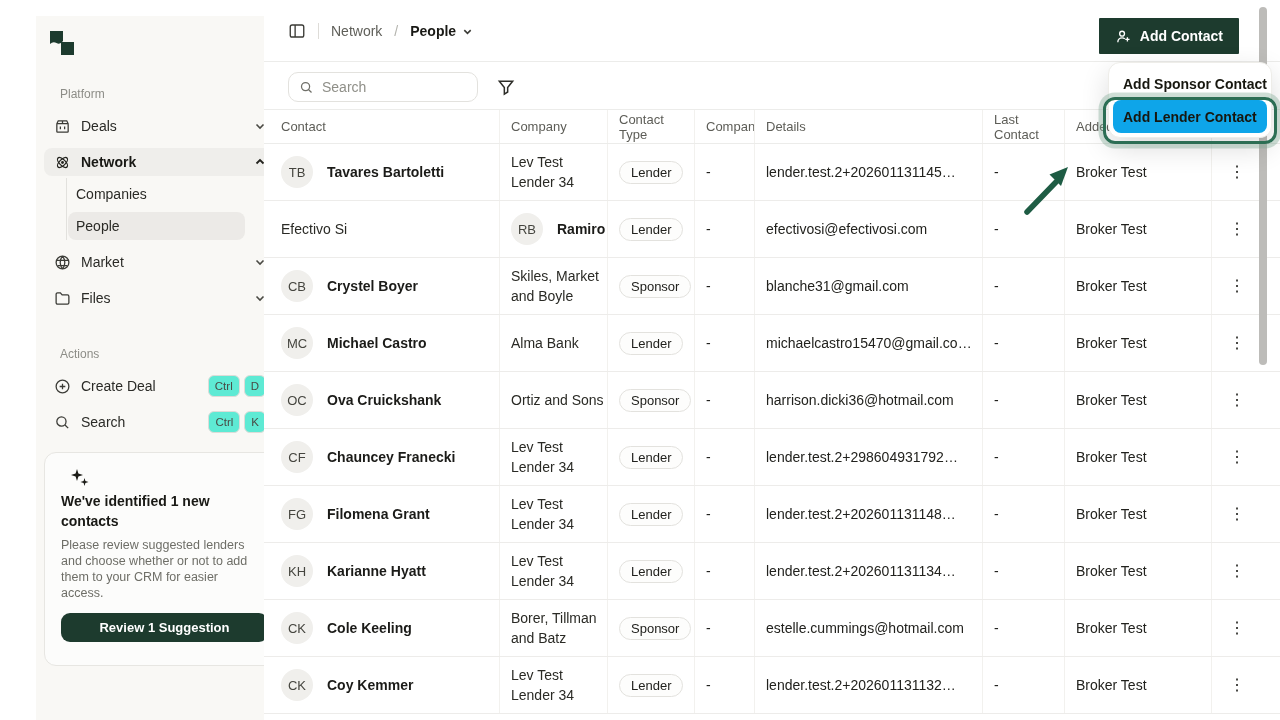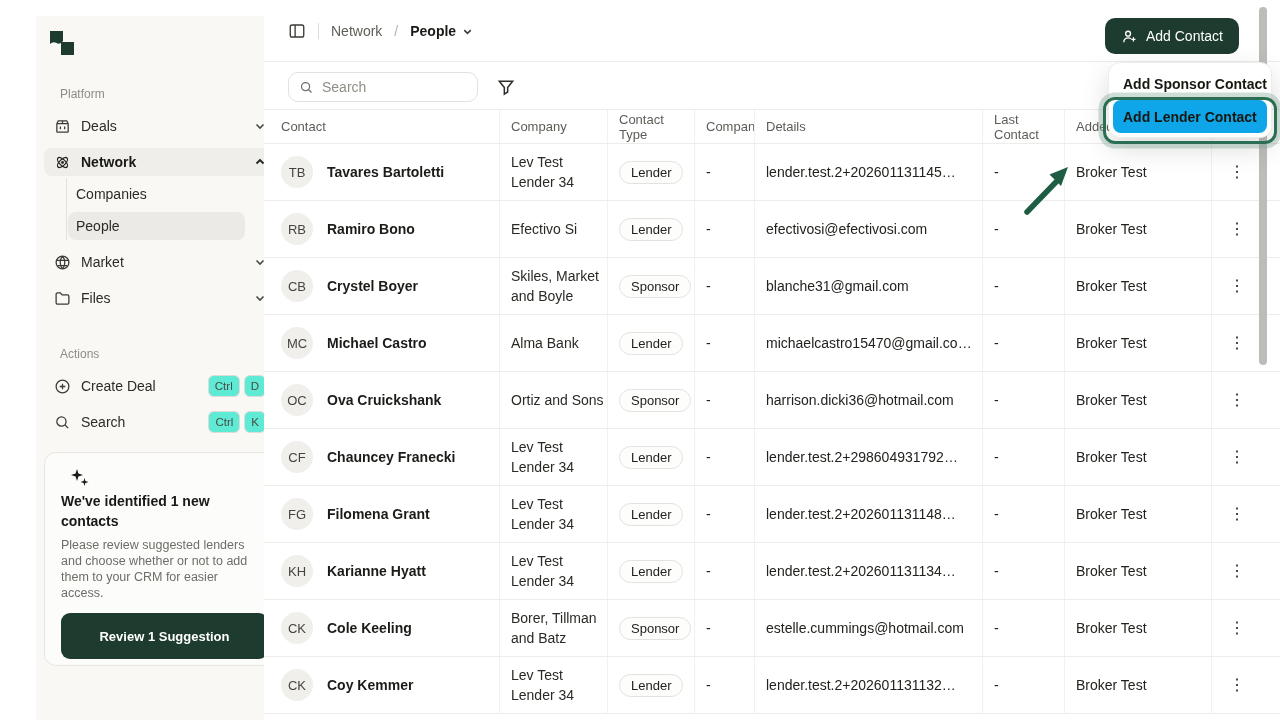--- a/index.html
+++ b/index.html
@@ -25,38 +25,38 @@
   kbd { display:inline-block; border:1px solid #dddcd8; border-radius:6px; background:#5eead4;
     font-family:"Liberation Sans",sans-serif; font-size:11.5px; color:#4a4a45;
     padding:4px 6px; min-width:20px; text-align:center; }
   .kbd-group { margin-left:auto; display:flex; gap:4px; }
   #suggestion-card { position:absolute; left:8px; top:436px; width:239px; height:214px;
     background:#fcfcfb; border:1px solid #e7e6e2; border-radius:12px; }
   #suggestion-card h3 { position:absolute; left:16px; top:38px; width:200px;
     font-size:14px; line-height:20px; color:#191915; }
   #suggestion-card p { position:absolute; left:16px; top:84px; width:202px;
     font-size:12.5px; line-height:16px; color:#6e6e67; }
-  #review-btn { position:absolute; left:16px; top:160px; width:207px; height:46px;
+  #review-btn { position:absolute; left:16px; top:160px; width:207px; height:29px;
     background:var(--brand); color:#fff; border:none; border-radius:9px;
     font-size:13px; font-weight:bold; font-family:"Liberation Sans",sans-serif; cursor:pointer; }
   #user-footer { position:absolute; left:0; top:660px; width:264px; height:60px; cursor:pointer; }
   .sb-scroll { position:absolute; left:244px; top:57px; width:7px; height:368px;
     border-radius:4px; background:#bdbcb9; }
 
   
   #main { position:absolute; left:264px; top:0; width:1016px; height:720px; background:#fff; }
   #topbar { position:absolute; left:0; top:0; width:1016px; height:62px; border-bottom:1px solid #ececea; }
   .crumb-sep { color:#b4b4ae; font-size:14px; }
   #breadcrumb { position:absolute; left:24px; top:0; height:62px; display:flex; align-items:center; gap:12px; }
   .vdiv { width:1px; height:16px; background:#dedddا9; background:#dedcd8; }
   .crumb-gray { font-size:14px; color:#5f5f59; cursor:pointer; }
   .crumb-current { font-size:14px; font-weight:bold; color:#191915; display:flex; align-items:center; gap:6px; cursor:pointer; }
   #add-contact-btn { position:absolute; right:41px; top:18px; height:36px; padding:0 16px;
-    background:var(--brand); color:#fff; border:none; border-radius:10px;
-    display:flex; align-items:center; gap:8px; font-size:14px; font-weight:normal;
+    background:var(--brand); color:#fff; border:none; border-radius:1px;
+    display:flex; align-items:center; gap:8px; font-size:14px; font-weight:bold;
     font-family:"Liberation Sans",sans-serif; cursor:pointer; }
   #searchbar { position:absolute; left:0; top:62px; width:1016px; height:48px; border-bottom:1px solid #ececea; }
   #search-box { position:absolute; left:24px; top:10px; width:190px; height:30px;
     border:1px solid #e3e2de; border-radius:10px; background:#fff; display:flex; align-items:center; padding:0 10px; gap:8px; }
   #search-box input { border:none; outline:none; width:140px; font-size:14px;
     font-family:"Liberation Sans",sans-serif; color:#1b1b18; background:transparent; }
   #search-box input::placeholder { color:#8f8f88; }
   #filter-btn { position:absolute; left:232px; top:12px; width:26px; height:26px;
     background:none; border:none; cursor:pointer; }
 
@@ -281,26 +281,26 @@
       <div>
           <span class="cadded">Broker Test</span>
         </div>
       <div>
           <button class="kebab">⋮</button>
         </div>
     </div>
 
     <div class="trow grid-row">
       <div>
+          <span class="ccompany">Efectivo Si</span>
+        </div>
+      <div>
         <span class="avatar">RB</span>
         <span class="cname">Ramiro Bono</span>
       </div>
-      <div>
-          <span class="ccompany">Efectivo Si</span>
-        </div>
       <div>
           <span class="badge">Lender</span>
         </div>
       <div>
           <span class="cdash">-</span>
         </div>
       <div>
           <span class="cdetails">efectivosi@efectivosi.com</span>
         </div>
       <div>

